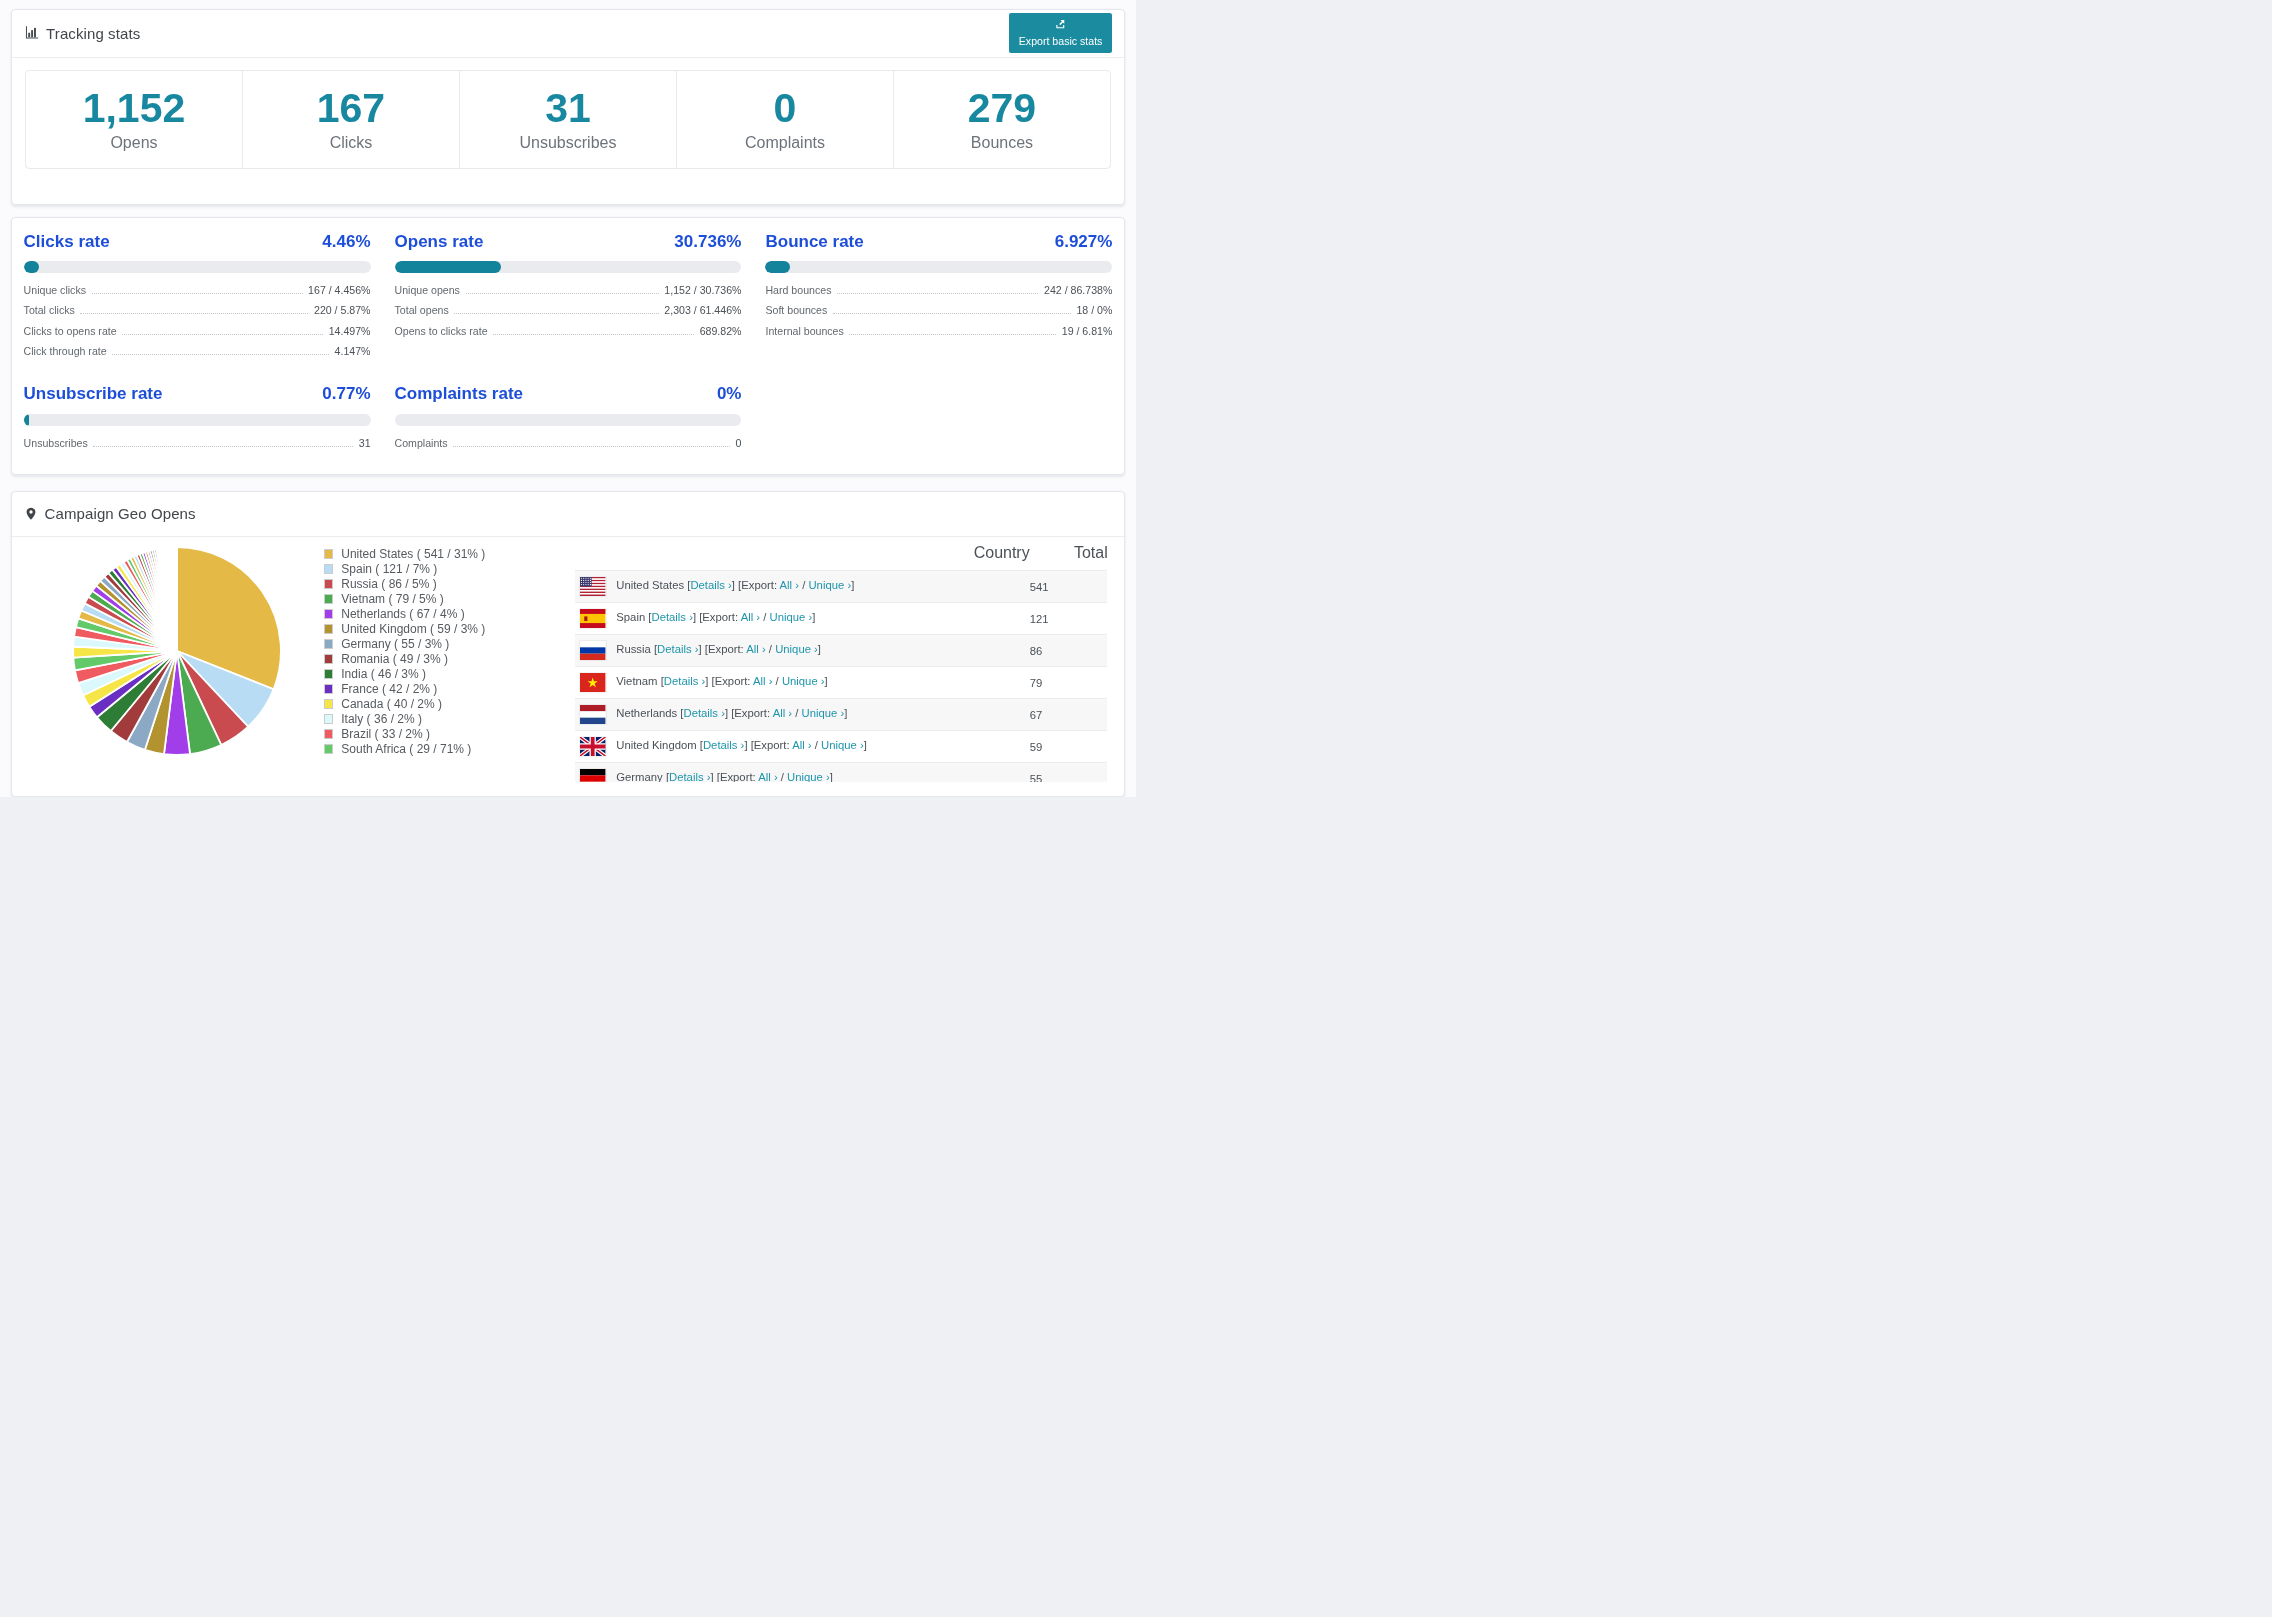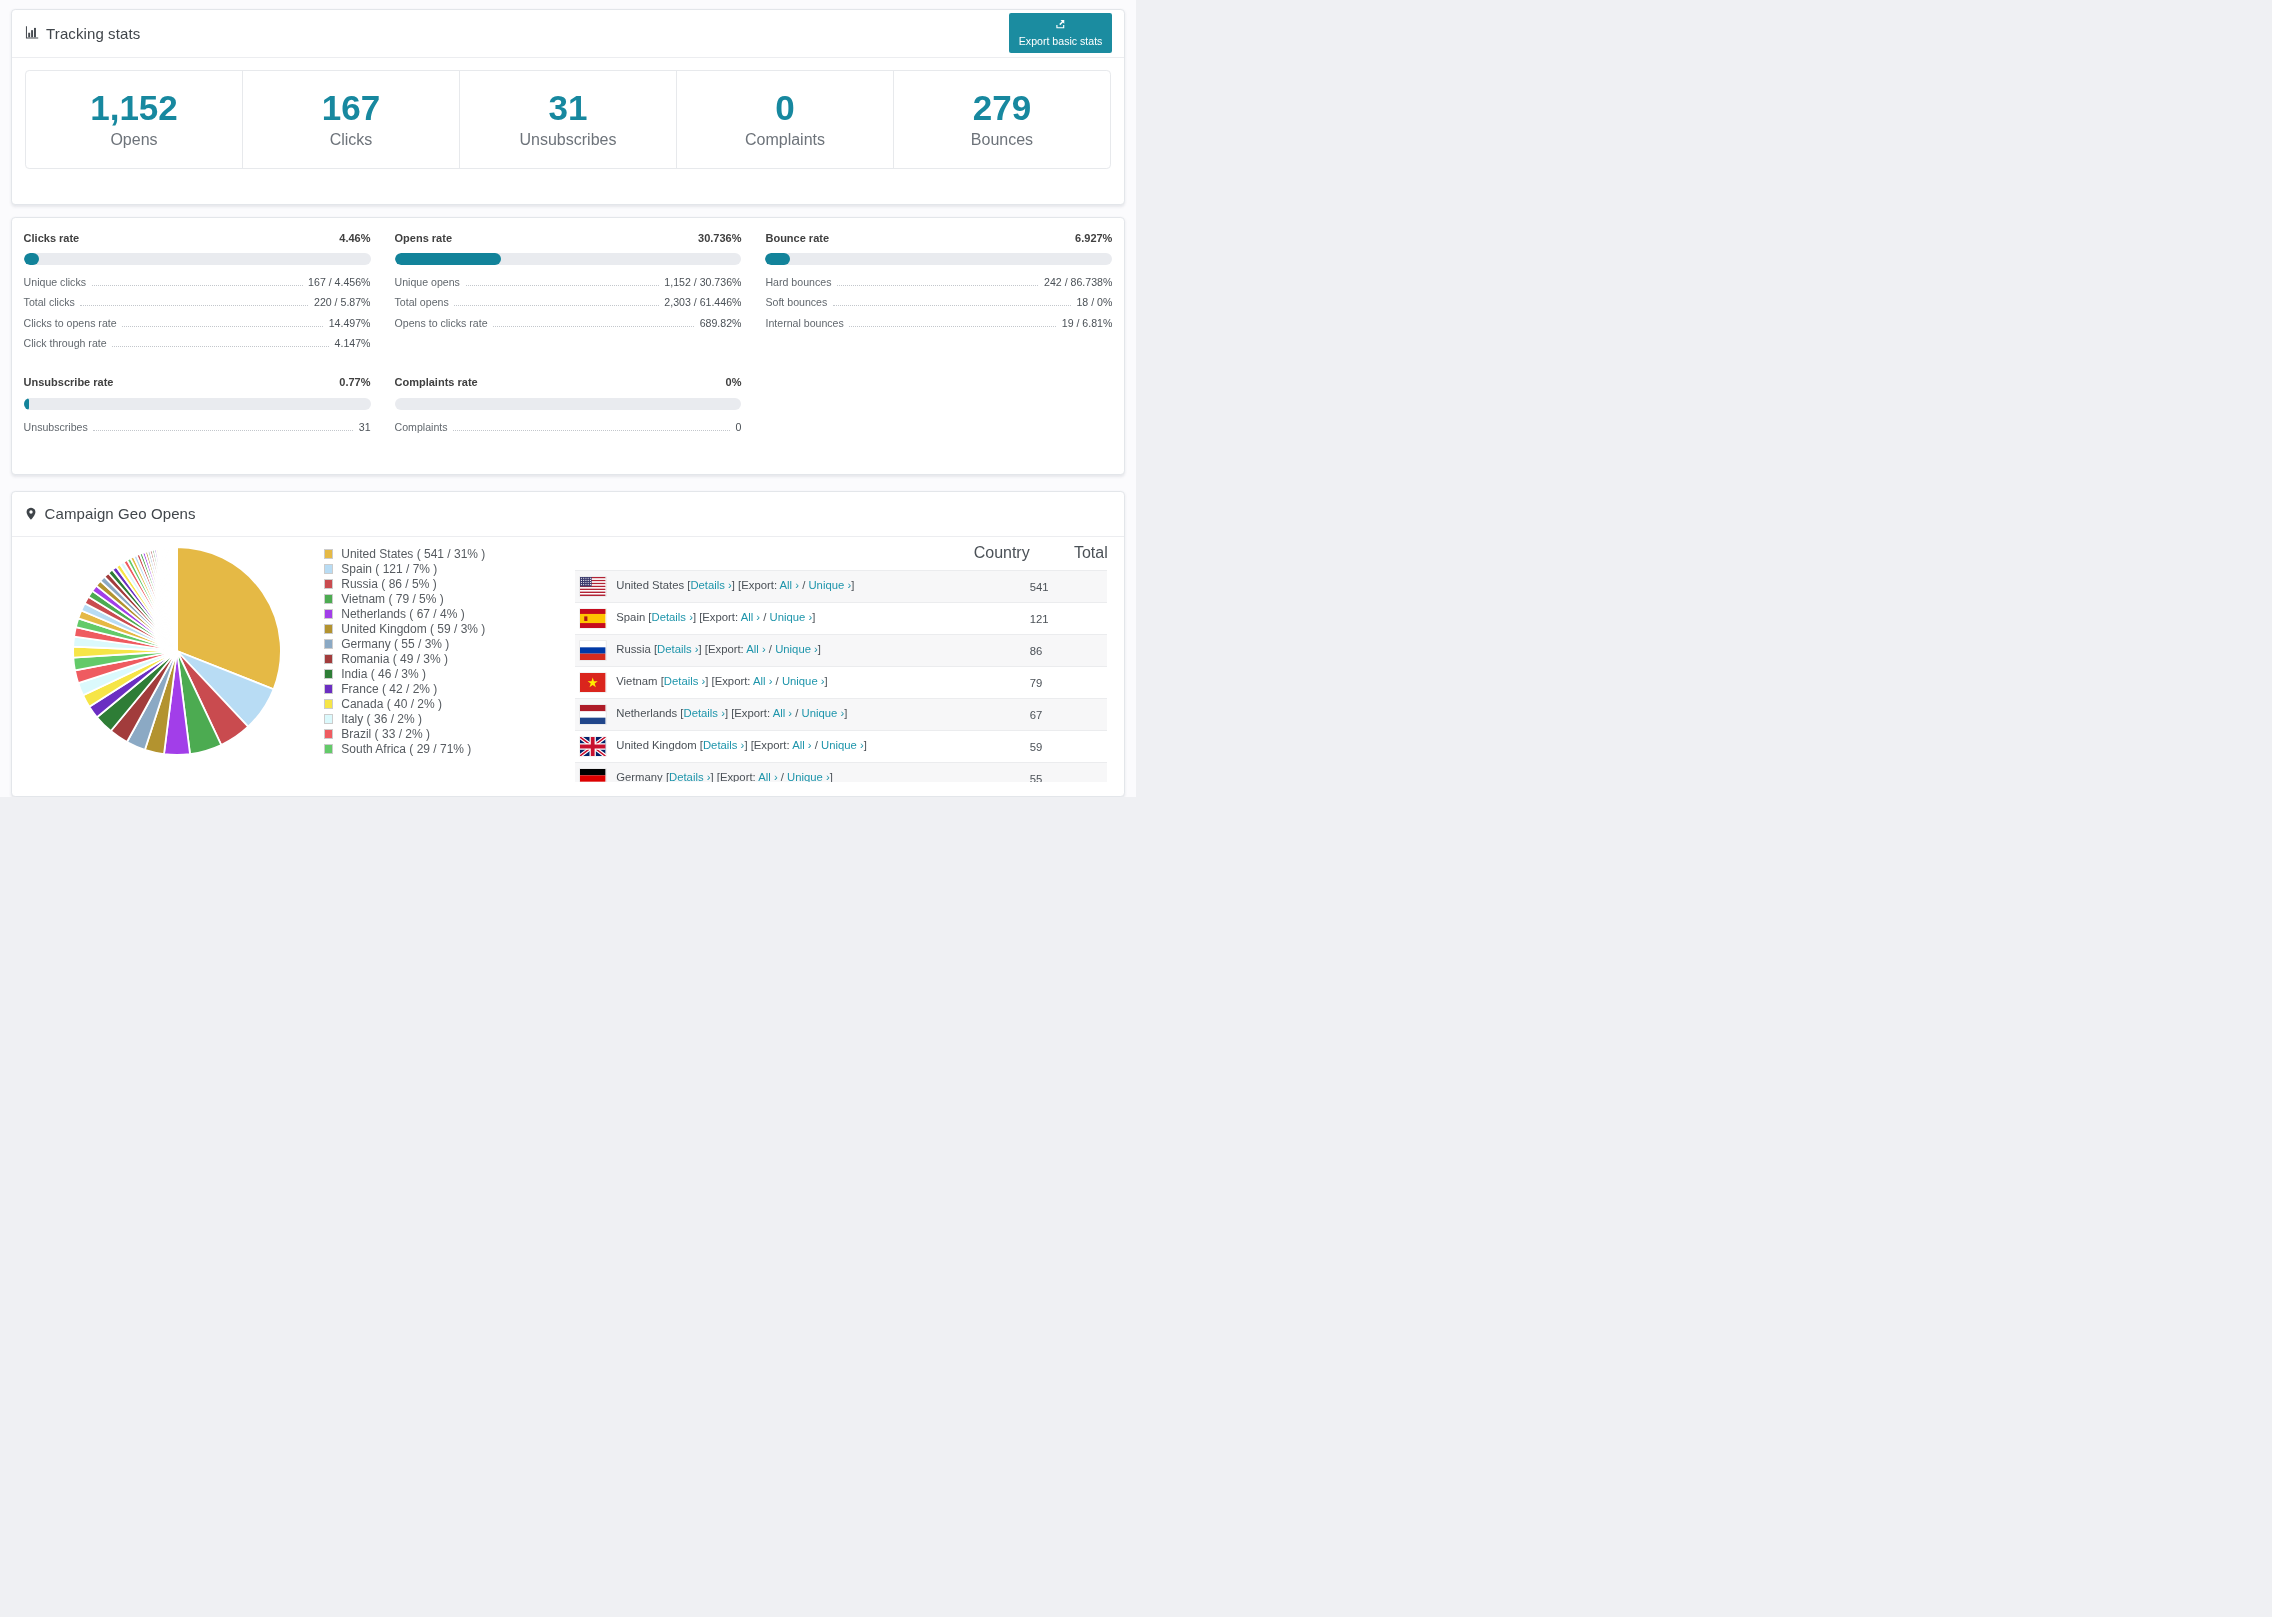--- a/index.html
+++ b/index.html
@@ -20,26 +20,26 @@
 
   .btn-export { margin-left:auto; display:inline-flex; align-items:center; gap:5.6px;
     background:#1b8ca0; color:#fff; border:none; border-radius:2.1px; font-size:10.6px;
     font-family:inherit; padding:6.4px 10px; cursor:pointer;flex-direction:column; }
 
   .stats-row { display:flex; margin:12.7px 12.7px 0; height:99px;
     border:0.7px solid #e7e9ec; border-radius:4.2px; overflow:hidden; }
   .stat-cell { flex:1; display:flex; flex-direction:column; align-items:center;
     justify-content:center; border-right:0.7px solid #e7e9ec; }
   .stat-cell:last-child { border-right:none; }
-  .stat-num { font-size:35px; font-weight:700; color:#17889f; line-height:1.05; }
+  .stat-num { font-size:41px; font-weight:700; color:#17889f; line-height:1.05; }
   .stat-lbl { font-size:16px; color:#6d737a; margin-top:4.2px; }
 
   .rates-grid { display:grid; grid-template-columns:1fr 1fr 1fr; column-gap:24px; row-gap:18.4px; }
   .rate-head { display:flex; justify-content:space-between; align-items:baseline; margin-bottom:9.2px; }
-  .rate-title,.rate-value { font-size:11px; font-weight:700; color:#404040; }
+  .rate-title,.rate-value { font-size:17px; font-weight:700; color:#1d4ed8; }
   .bar { height:12.7px; background:#e9ebef; border-radius:6.4px; overflow:hidden; }
   .fill { height:100%; background:#12839a; border-radius:6.4px; min-width:0; }
   .details { margin-top:10.6px; }
   .drow { display:flex; align-items:baseline; height:20.5px; font-size:10.6px; }
   .dlabel { color:#62686e; white-space:nowrap; }
   .dleader { flex:1; border-bottom:0.7px dotted #c3c7cc; margin:0 5.6px 2.8px; }
   .dvalue { color:#4b5157; white-space:nowrap; }
 
   .geo-content { display:flex; align-items:flex-start; }
   .pie-wrap { width:212px; height:212px; margin:8.5px 0 0 59px; flex:0 0 auto; }

